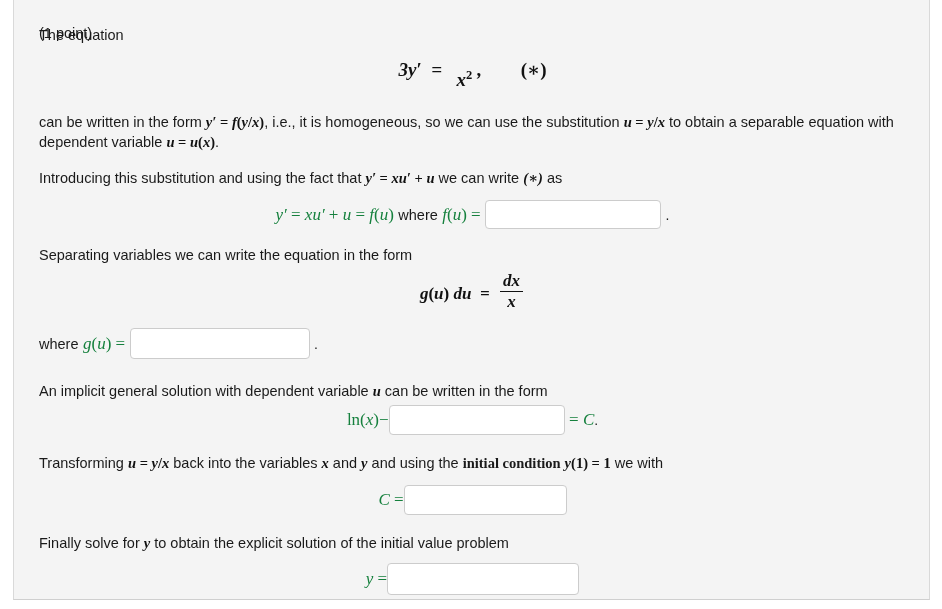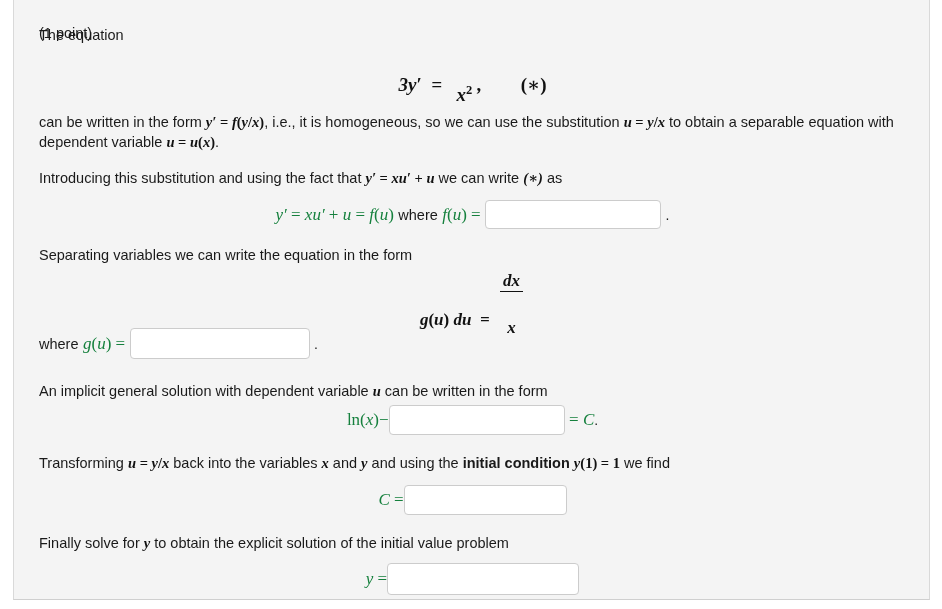--- a/index.html
+++ b/index.html
@@ -69,21 +69,20 @@
     margin: 0 2px;
   }
   .frac > .numer {
     display: block;
     padding: 0 3px 1px 3px;
     border-bottom: 1.2px solid #111;
   }
   .frac > .denom {
     display: block;
     padding: 1px 3px 0 3px;
-    margin-top: 26px;
   }
 
   
   .sfrac { font-style: italic; }
   sup.expn {
     font-size: 0.66em;
     font-style: normal;
     vertical-align: super;
     line-height: 0;
   }
@@ -143,21 +142,21 @@
     font-weight: normal;
     color: #15803d;
     vertical-align: middle;
   }
   .period {
     font-family: "Liberation Sans", sans-serif;
     font-size: 14px;
     color: #1a1a1a;
     vertical-align: middle;
   }
-  .bold-txt { font-weight: bold; }
+  .bold-txt { font-weight: bold; font-family: Liberation Serif, serif; }
 </style>
 </head>
 <body>
 
 <div id="problem-panel">
 
   <div class="abs txt" id="line-points">(1 point)</div>
 
   <div class="abs txt" id="line-theeq">The equation</div>
 
@@ -226,21 +225,21 @@
   <div class="abs txt" id="para-transform">
     <span>Transforming</span>
     <span class="math">u <span class="rm">=</span> <span class="sfrac">y</span><span class="rm">/</span><span class="sfrac">x</span></span>
     <span>back into the variables</span>
     <span class="math">x</span>
     <span>and</span>
     <span class="math">y</span>
     <span>and using the</span>
     <span class="bold-txt">initial condition</span>
     <span class="math">y<span class="paren">(</span><span class="num">1</span><span class="paren">)</span> <span class="rm">=</span> <span class="num">1</span></span>
-    <span>we find</span>
+    <span>we with</span>
   </div>
 
   <div class="abs" id="row-C">
     <span class="mlabel math" style="font-size:17px">C <span class="rm">=</span></span><input class="ansbox" id="ans-C" type="text" value="" style="">
   </div>
 
   <div class="abs txt" id="para-finally">
     <span>Finally solve for</span>
     <span class="math">y</span>
     <span>to obtain the explicit solution of the initial value problem</span>

